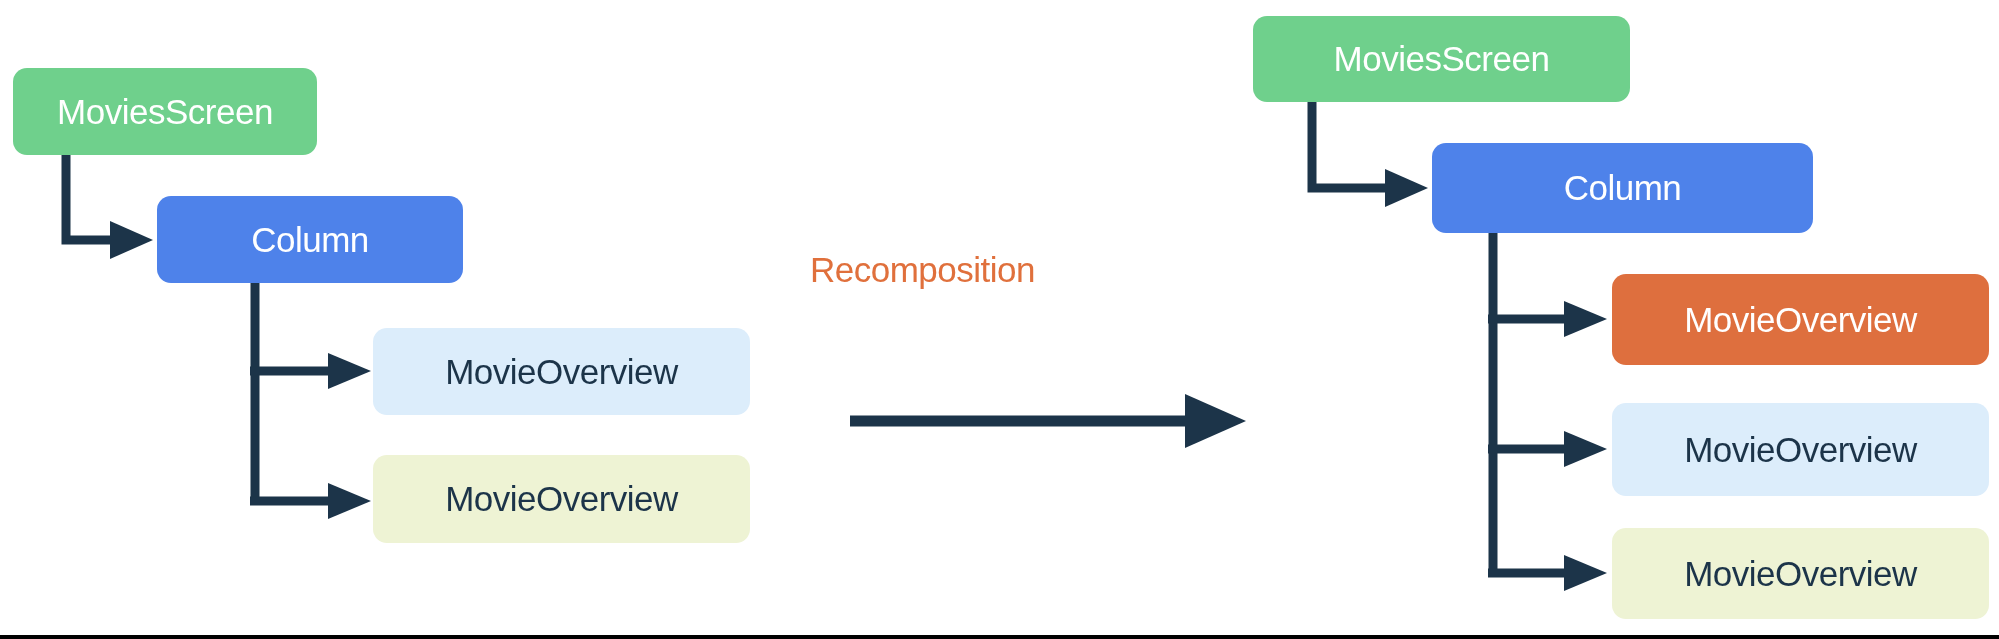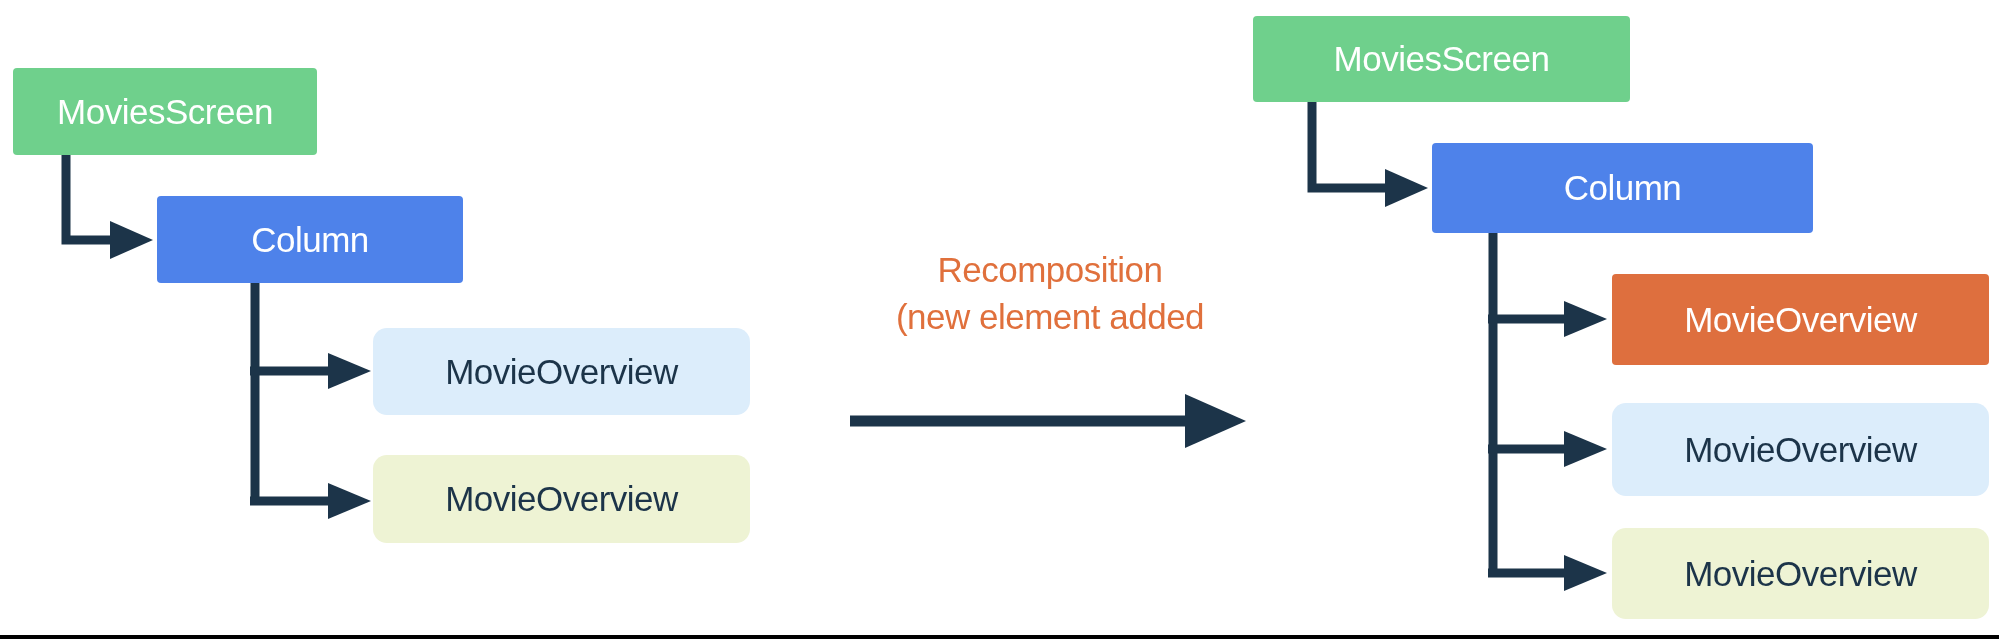--- a/index.html
+++ b/index.html
@@ -19,21 +19,21 @@
     position: absolute;
     left: 0; top: 0;
     width: 1999px;
     height: 639px;
   }
   .node {
     position: absolute;
     display: flex;
     align-items: center;
     justify-content: center;
-    border-radius: 4px;
+    border-radius: 14px;
     font-size: 35px;
     letter-spacing: -0.5px;
     white-space: nowrap;
   }
   .n-green      { background: #6FD08C; color: #ffffff; }
   .n-blue       { background: #4E82EA; color: #ffffff; text-align: center; }
   .n-orange     { background: #DE6F3E; color: #ffffff; }
   .n-lightblue  { background: #DCEDFB; color: #1C3449; border-radius: 14px; }
   .n-lightyellow{ background: #EEF3D4; color: #1C3449; border-radius: 14px; }
 
@@ -48,21 +48,21 @@
   #r-column       { left: 1432px; top: 143px; width: 381px; height: 90px; }
   #r-movie-new    { left: 1612px; top: 274px; width: 377px; height: 91px; }
   #r-movie1       { left: 1612px; top: 403px; width: 377px; height: 93px; }
   #r-movie2       { left: 1612px; top: 528px; width: 377px; height: 91px; }
 
   #recomposition-label {
     position: absolute;
     left: 810px;
     top: 246px;
     width: 480px;
-    text-align: center;
+    text-align: left;
     color: #E0703C;
     font-size: 35px;
     font-weight: 500;
     line-height: 47px;
     letter-spacing: -0.5px;
   }
   #bottom-rule {
     position: absolute;
     left: 0;
     top: 635px;
@@ -100,21 +100,20 @@
     <polygon points="1564,555 1564,591 1607,573" fill="#1C3449"></polygon>
   </svg>
 
   <div id="l-moviesscreen" class="node n-green">MoviesScreen</div>
   <div id="l-column" class="node n-blue">Column</div>
   <div id="l-movie1" class="node n-lightblue">MovieOverview</div>
   <div id="l-movie2" class="node n-lightyellow">MovieOverview</div>
 
   <div id="recomposition-label">
     <div>Recomposition</div>
-    <div>(new element added</div>
   </div>
 
   <div id="r-moviesscreen" class="node n-green">MoviesScreen</div>
   <div id="r-column" class="node n-blue">Column</div>
   <div id="r-movie-new" class="node n-orange">MovieOverview</div>
   <div id="r-movie1" class="node n-lightblue">MovieOverview</div>
   <div id="r-movie2" class="node n-lightyellow">MovieOverview</div>
 
   <div id="bottom-rule"></div>
 </div>

